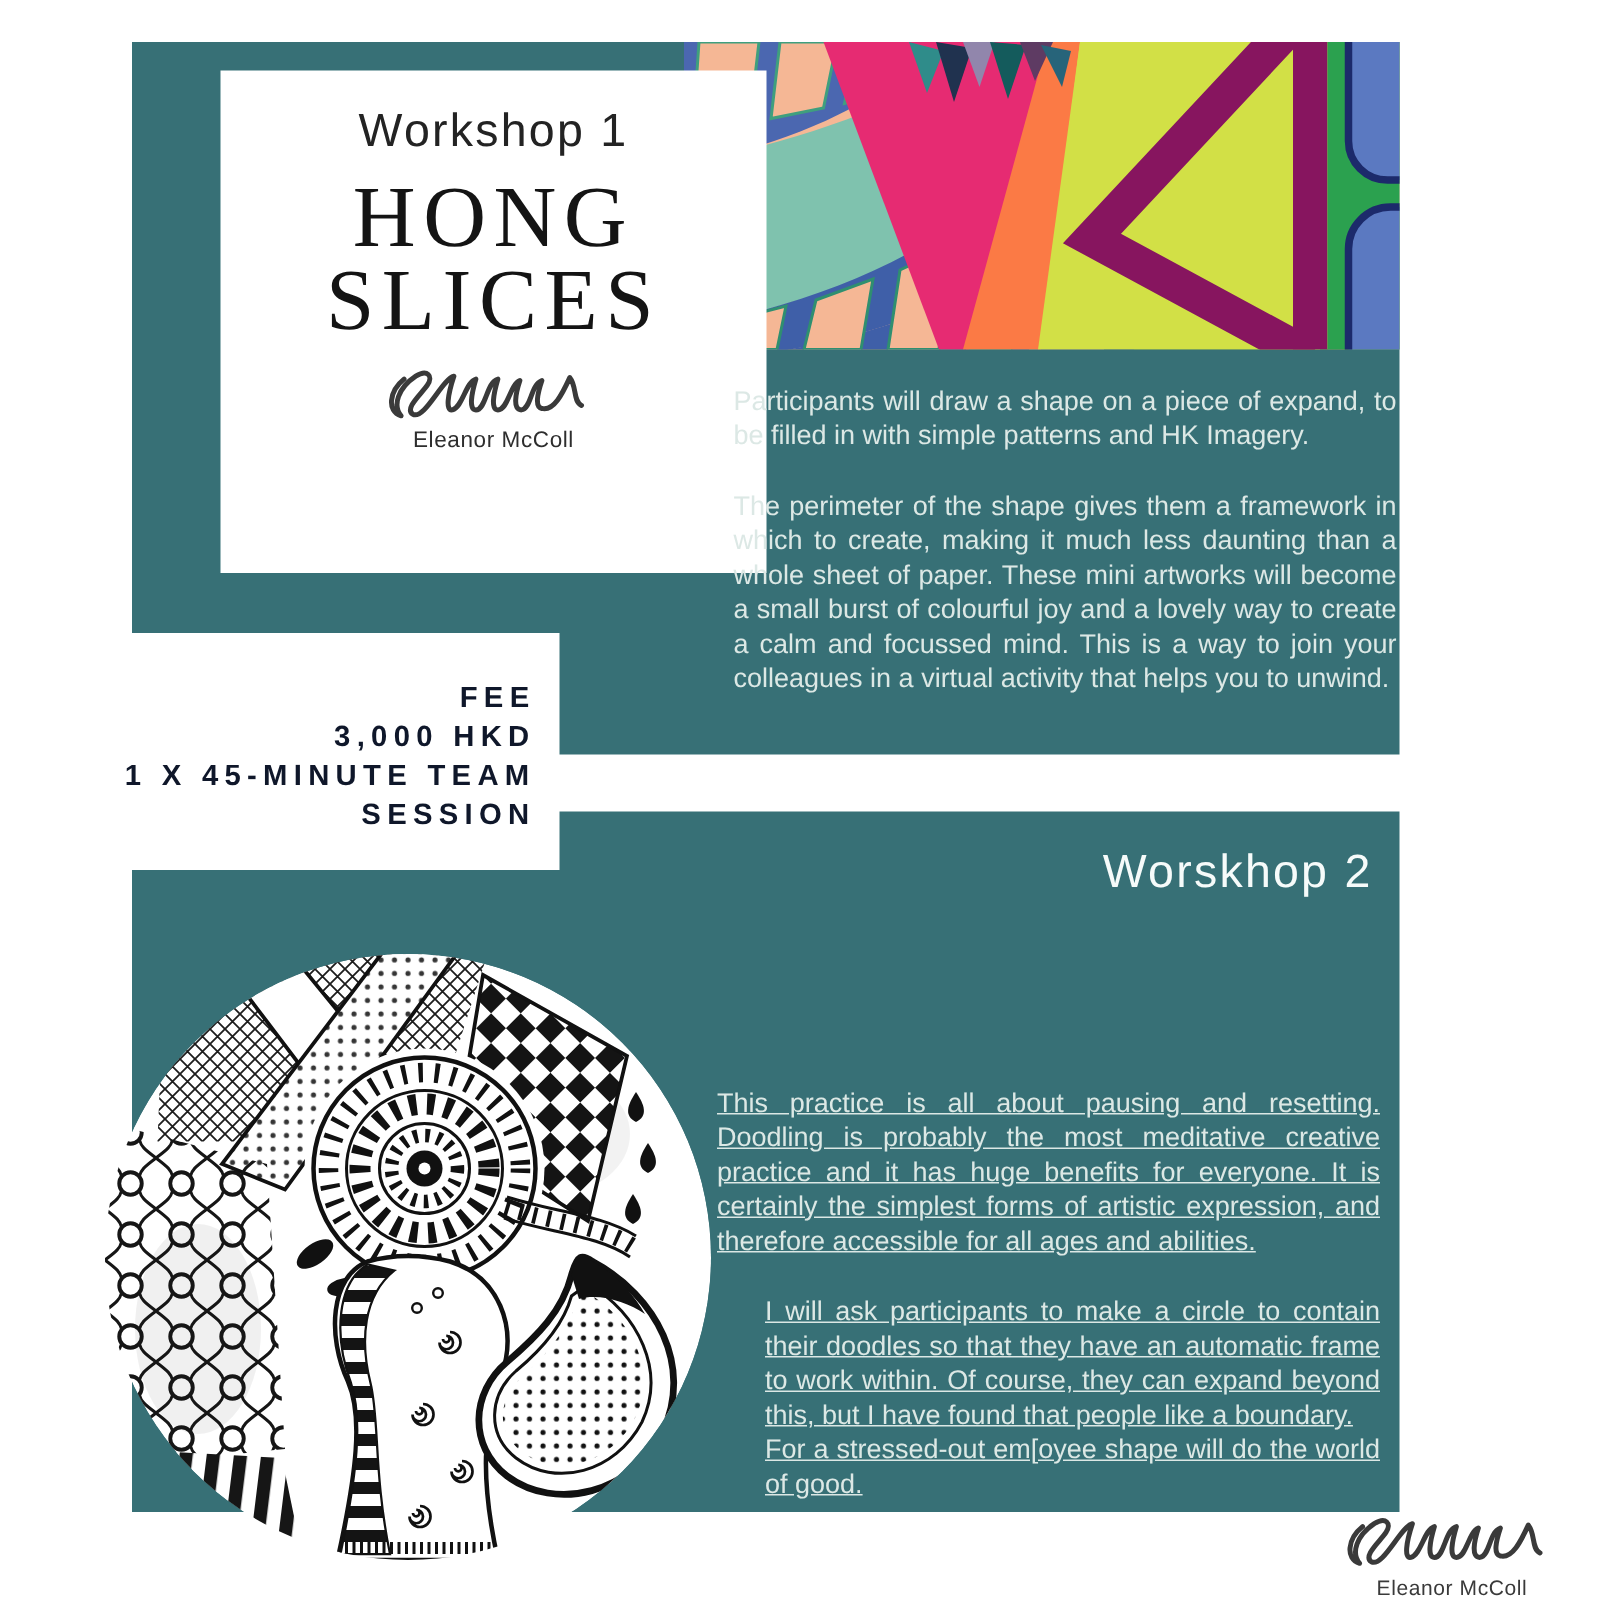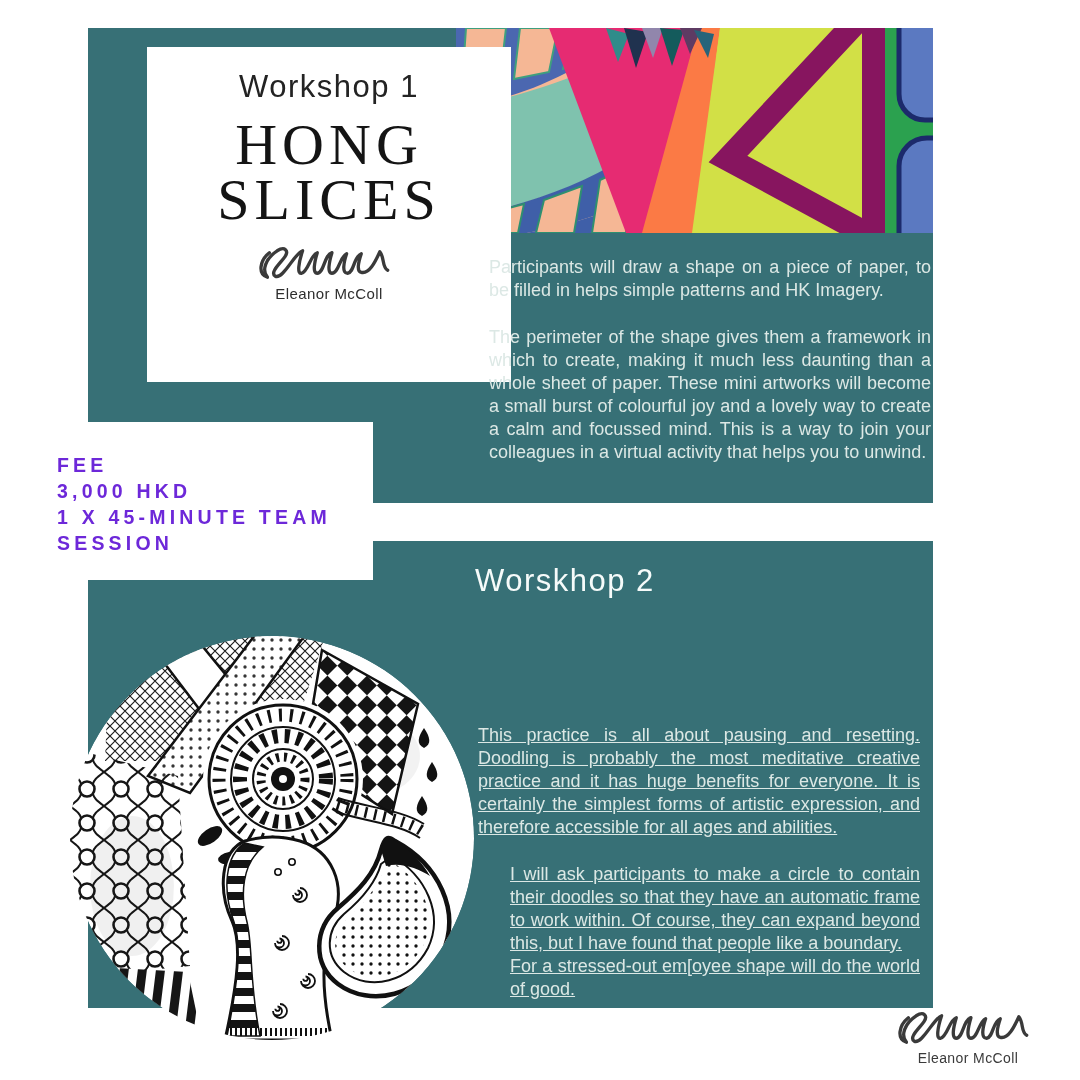--- a/index.html
+++ b/index.html
@@ -14,34 +14,34 @@
   #card{left:147px;top:47px;width:364px;height:335px;background:#ffffff;text-align:center;}
   .ws-label{font-size:31px;font-weight:300;letter-spacing:1.5px;color:#232323;}
   #card .ws-label{margin-top:22px;}
   .card-title{font-family:"Liberation Serif",serif;font-size:58px;line-height:55px;
               letter-spacing:5px;color:#141414;font-weight:400;}
   #card-titles{margin-top:12px;}
   .sig-name{font-size:15px;color:#2e2e2e;letter-spacing:.4px;}
 
   
   #fee-box{left:88px;top:422px;width:285px;height:158px;background:#ffffff;}
-  #fee-text{position:absolute;left:-31px;top:30px;width:300px;text-align:left;
-            font-size:19.5px;font-weight:bold;letter-spacing:4.2px;line-height:26px;color:#6d28d9;}
+  #fee-text{position:absolute;left:-31px;top:30px;width:300px;text-align:right;
+            font-size:19.5px;font-weight:bold;letter-spacing:4.2px;line-height:26px;color:#0f172a;}
 
   
   .copy{color:#dce8e5;font-size:18px;line-height:23px;font-weight:300;
         text-align:justify;text-align-last:left;}
   #w1-text{left:489px;top:256px;width:442px;}
   #w2-text{left:478px;top:724px;width:442px;text-decoration:underline;}
   .copy p{margin:0 0 24px 0;}
   .copy p:last-child{margin-bottom:0;}
   .copy .line{display:block;margin-left:32px;}
 
   
-  #w2-head{left:475px;top:563px;width:440px;text-align:left;color:#fdfdfd;}
+  #w2-head{left:475px;top:563px;width:440px;text-align:right;color:#fdfdfd;}
   #w2-head .ws-label{color:#f6fbfa;}
   .w2-title{font-family:"Liberation Serif",serif;font-size:52px;line-height:53px;
             letter-spacing:3px;color:#fdfdfd;font-weight:400;}
   #w2-titles{margin-top:11px;}
 
   
   #footer-sig{left:880px;top:1006px;width:176px;text-align:center;}
   #footer-sig .sig-name{font-size:14px;color:#3a3a3a;}
 
   svg{display:block;}
@@ -114,21 +114,21 @@
       <div class="card-title">HONG</div>
       <div class="card-title">SLICES</div>
     </div>
     <svg class="sig-svg" width="150" height="44" viewBox="0 0 150 45" style="margin-top:14px">
         <use href="#sig-scrawl"></use>
       </svg>
     <div class="sig-name">Eleanor McColl</div>
   </div>
 
   <div class="abs copy" id="w1-text">
-    <p>Participants will draw a shape on a piece of paper, to be filled in helps simple patterns and HK Imagery.</p>
+    <p>Participants will draw a shape on a piece of expand, to be filled in with simple patterns and HK Imagery.</p>
     <p>The perimeter of the shape gives them a framework in which to create, making it much less daunting than a whole sheet of paper. These mini artworks will become a small burst of colourful joy and a lovely way to create a calm and focussed mind. This is  a way to join your colleagues in a virtual activity that helps you to unwind.</p>
   </div>
 
   <div class="abs" id="fee-box">
     <div id="fee-text">
       <div>FEE</div>
       <div>3,000 HKD</div>
       <div>1 X 45-MINUTE TEAM</div>
       <div>SESSION</div>
     </div>

